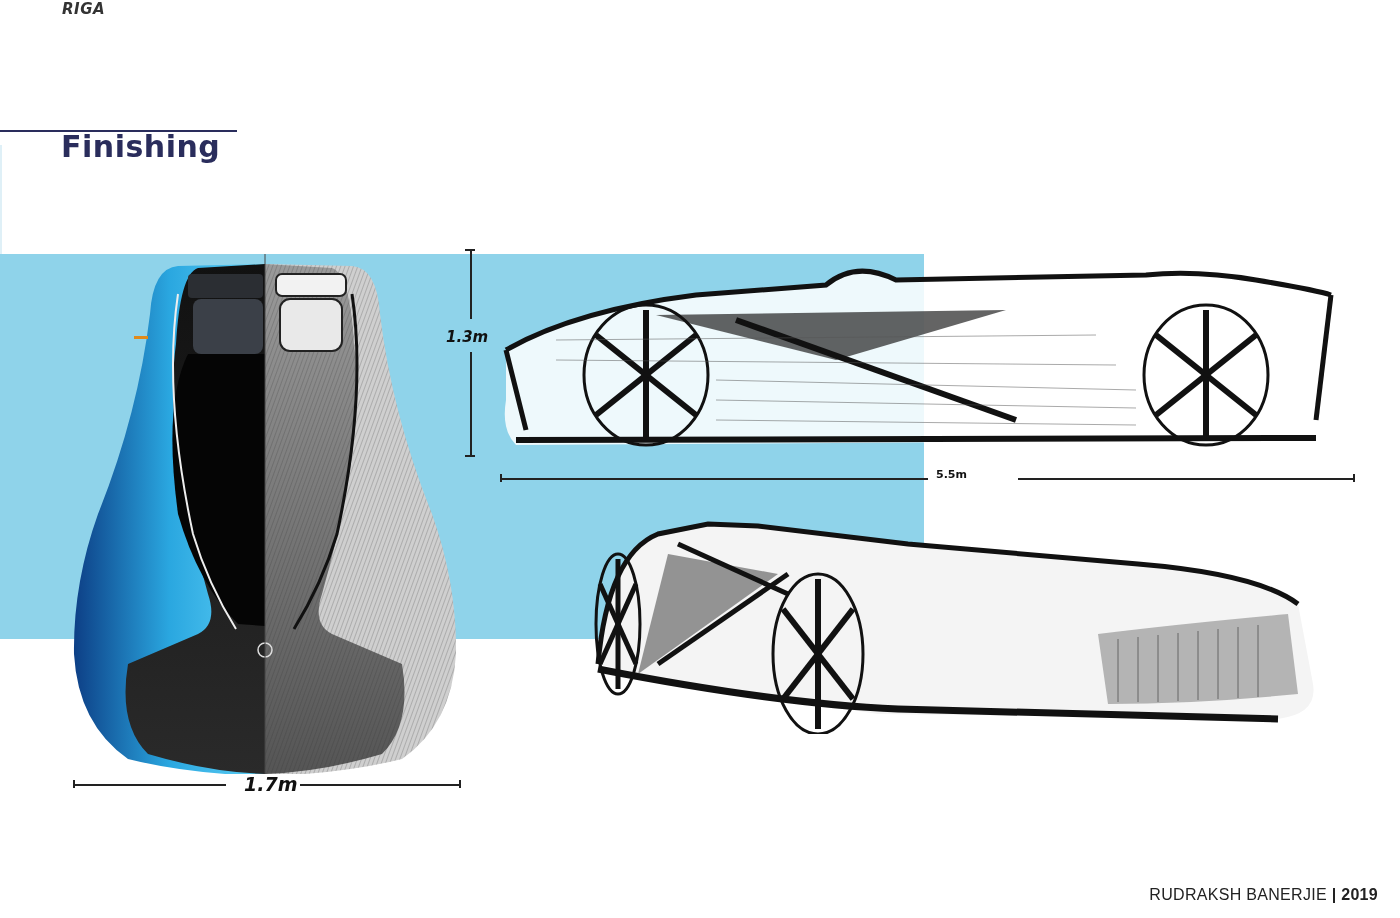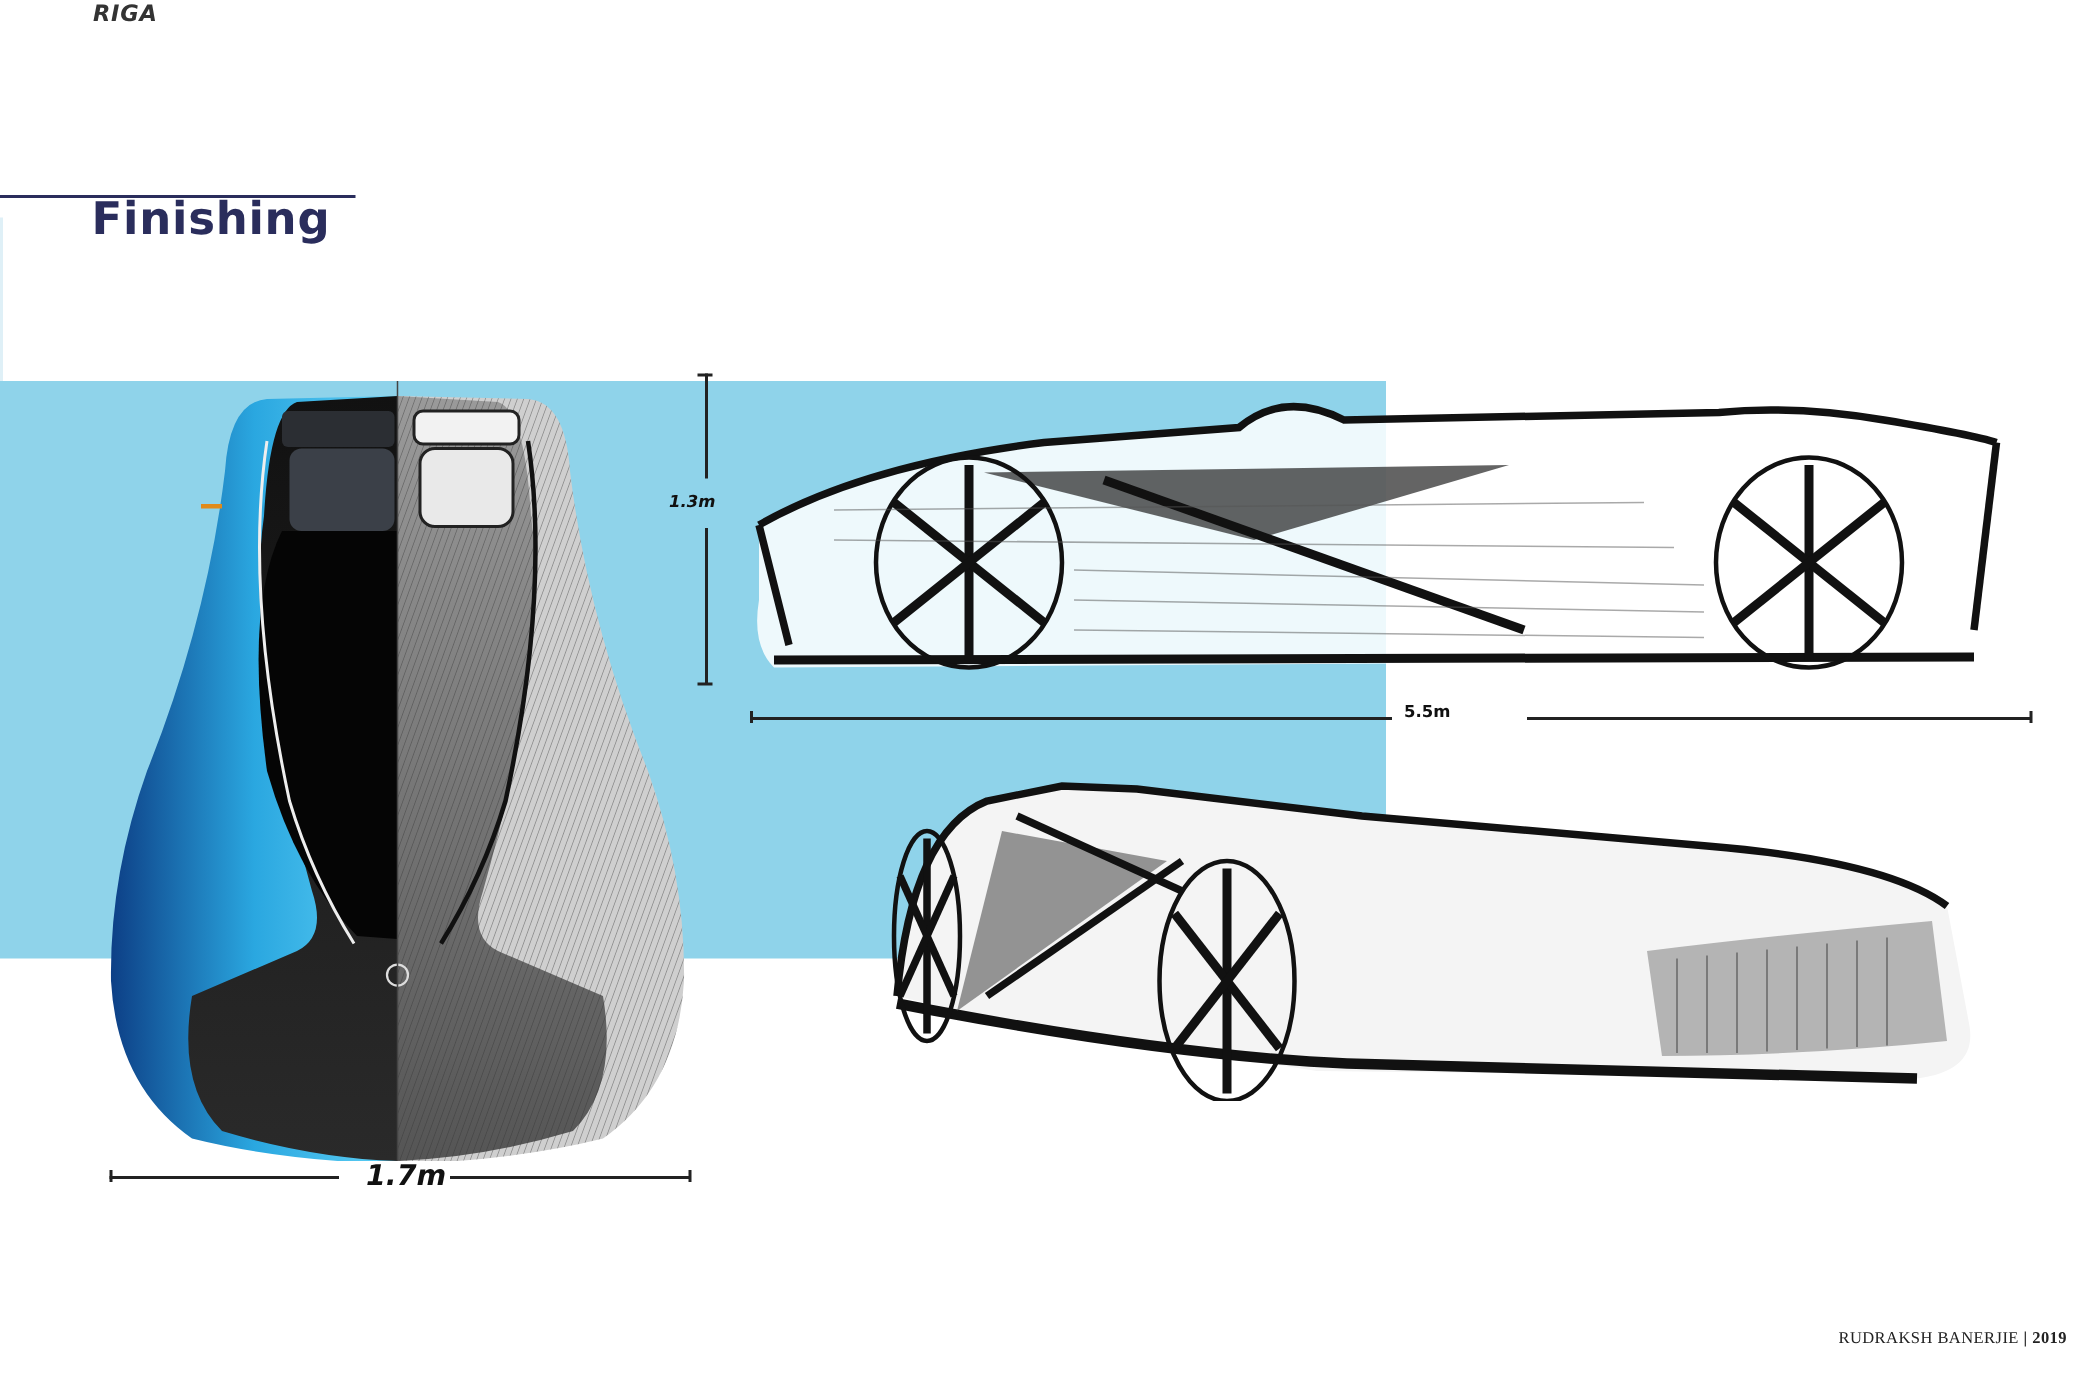--- a/index.html
+++ b/index.html
@@ -19,22 +19,22 @@
   .view { position: absolute; }
   .view svg { display: block; }
 
   .dim { position: absolute; font-family: "DejaVu Sans", sans-serif; font-weight: bold;
          font-style: italic; color: #111; }
   .dim-line-h { position: absolute; height: 1.5px; background: #222; }
   .dim-line-v { position: absolute; width: 1.5px; background: #222; }
   .tick-v { position: absolute; width: 1.5px; height: 8px; background: #222; }
   .tick-h { position: absolute; height: 1.5px; width: 10px; background: #222; }
 
-  .credit { position: absolute; right: 22px; top: 886px; font-family: Liberation Serif, serif;
-            font-size: 11px; color: #222; letter-spacing: 0.3px; }
+  .credit { position: absolute; right: 22px; top: 886px; font-family: Liberation Sans, sans-serif;
+            font-size: 16px; color: #222; letter-spacing: 0.3px; }
   .credit b { font-weight: bold; }
 </style>
 </head>
 <body>
 
 <div class="brand">RIGA</div>
 
 <div class="title">Finishing</div>
 <div class="title-rule"></div>
 
@@ -76,21 +76,21 @@
     <rect x="208" y="20" width="70" height="22" rx="6" fill="#f2f2f2" stroke="#222" stroke-width="2"></rect>
     <rect x="212" y="45" width="62" height="52" rx="10" fill="#e9e9e9" stroke="#222" stroke-width="2"></rect>
     <path d="M284,40 Q299,140 269,280 Q254,330 226,375" fill="none" stroke="#111" stroke-width="3"></path>
     <circle cx="197" cy="396" r="7" fill="none" stroke="#ddd" stroke-width="1.5"></circle>
     <line x1="197" y1="-10" x2="197" y2="520" stroke="#444" stroke-width="1"></line>
   </svg>
 </div>
 
 <div class="tick-h" style="left:465px; top:249px;"></div>
 <div class="dim-line-v" style="left:470px; top:249px; height:70px;"></div>
-<div class="dim" style="left:446px; top:328px; font-size:11px;">1.3m</div>
+<div class="dim" style="left:446px; top:328px; font-size:15px;">1.3m</div>
 <div class="dim-line-v" style="left:470px; top:352px; height:104px;"></div>
 <div class="tick-h" style="left:465px; top:455px;"></div>
 
 <div class="view" style="left:496px; top:250px;">
   <svg width="860" height="200" viewBox="0 0 860 200">
     <path d="M10,100 Q80,60 200,45 L330,35 Q360,10 400,30 L650,25 Q700,20 760,30 Q820,40 835,45 L830,120 Q820,170 800,190 L20,195 Q5,180 10,150 Z" fill="#ffffff" opacity="0.85"></path>
     <path d="M10,100 Q80,60 200,45 L330,35 Q360,10 400,30 L650,25 Q700,20 760,30 Q820,40 835,45" fill="none" stroke="#111" stroke-width="5"></path>
     <path d="M20,190 L820,188" stroke="#111" stroke-width="6"></path>
     <path d="M10,100 L30,180" stroke="#111" stroke-width="5"></path>
     <path d="M835,45 L820,170" stroke="#111" stroke-width="5"></path>

